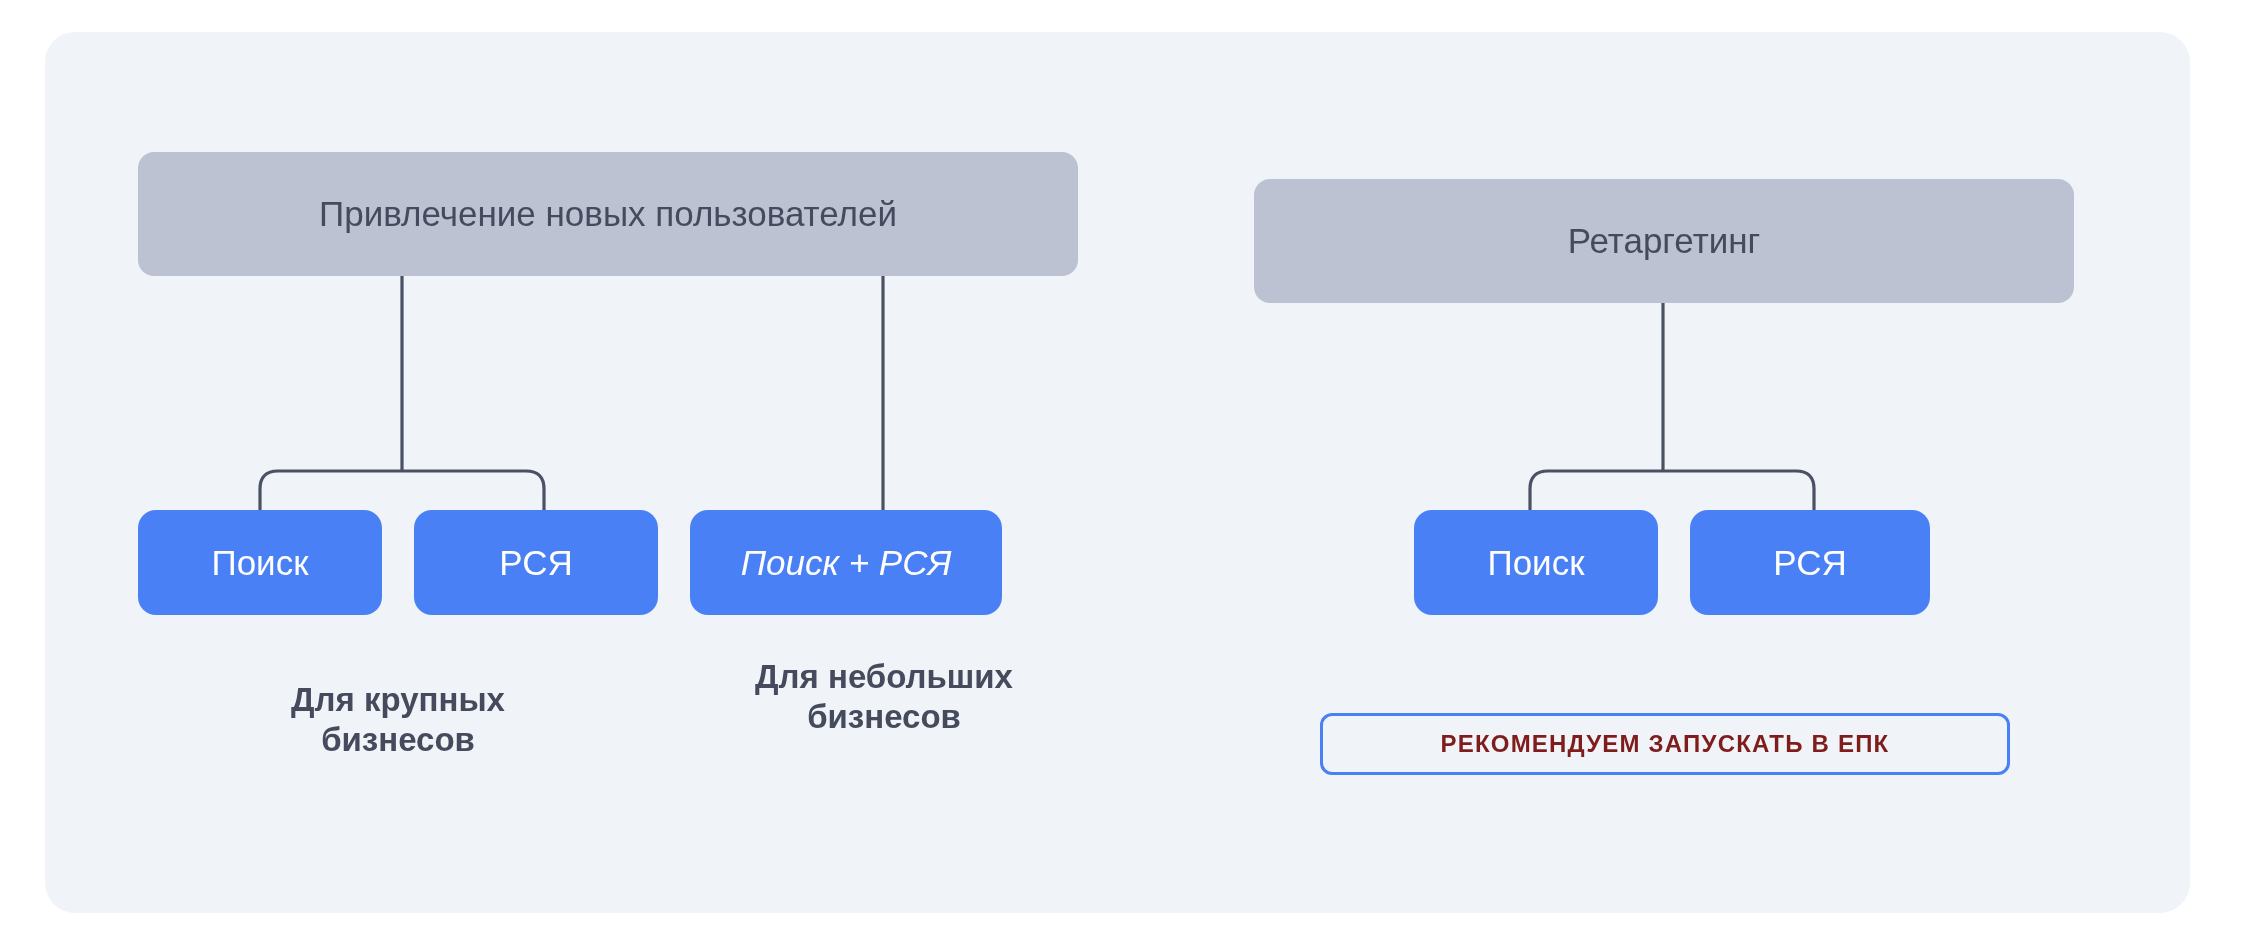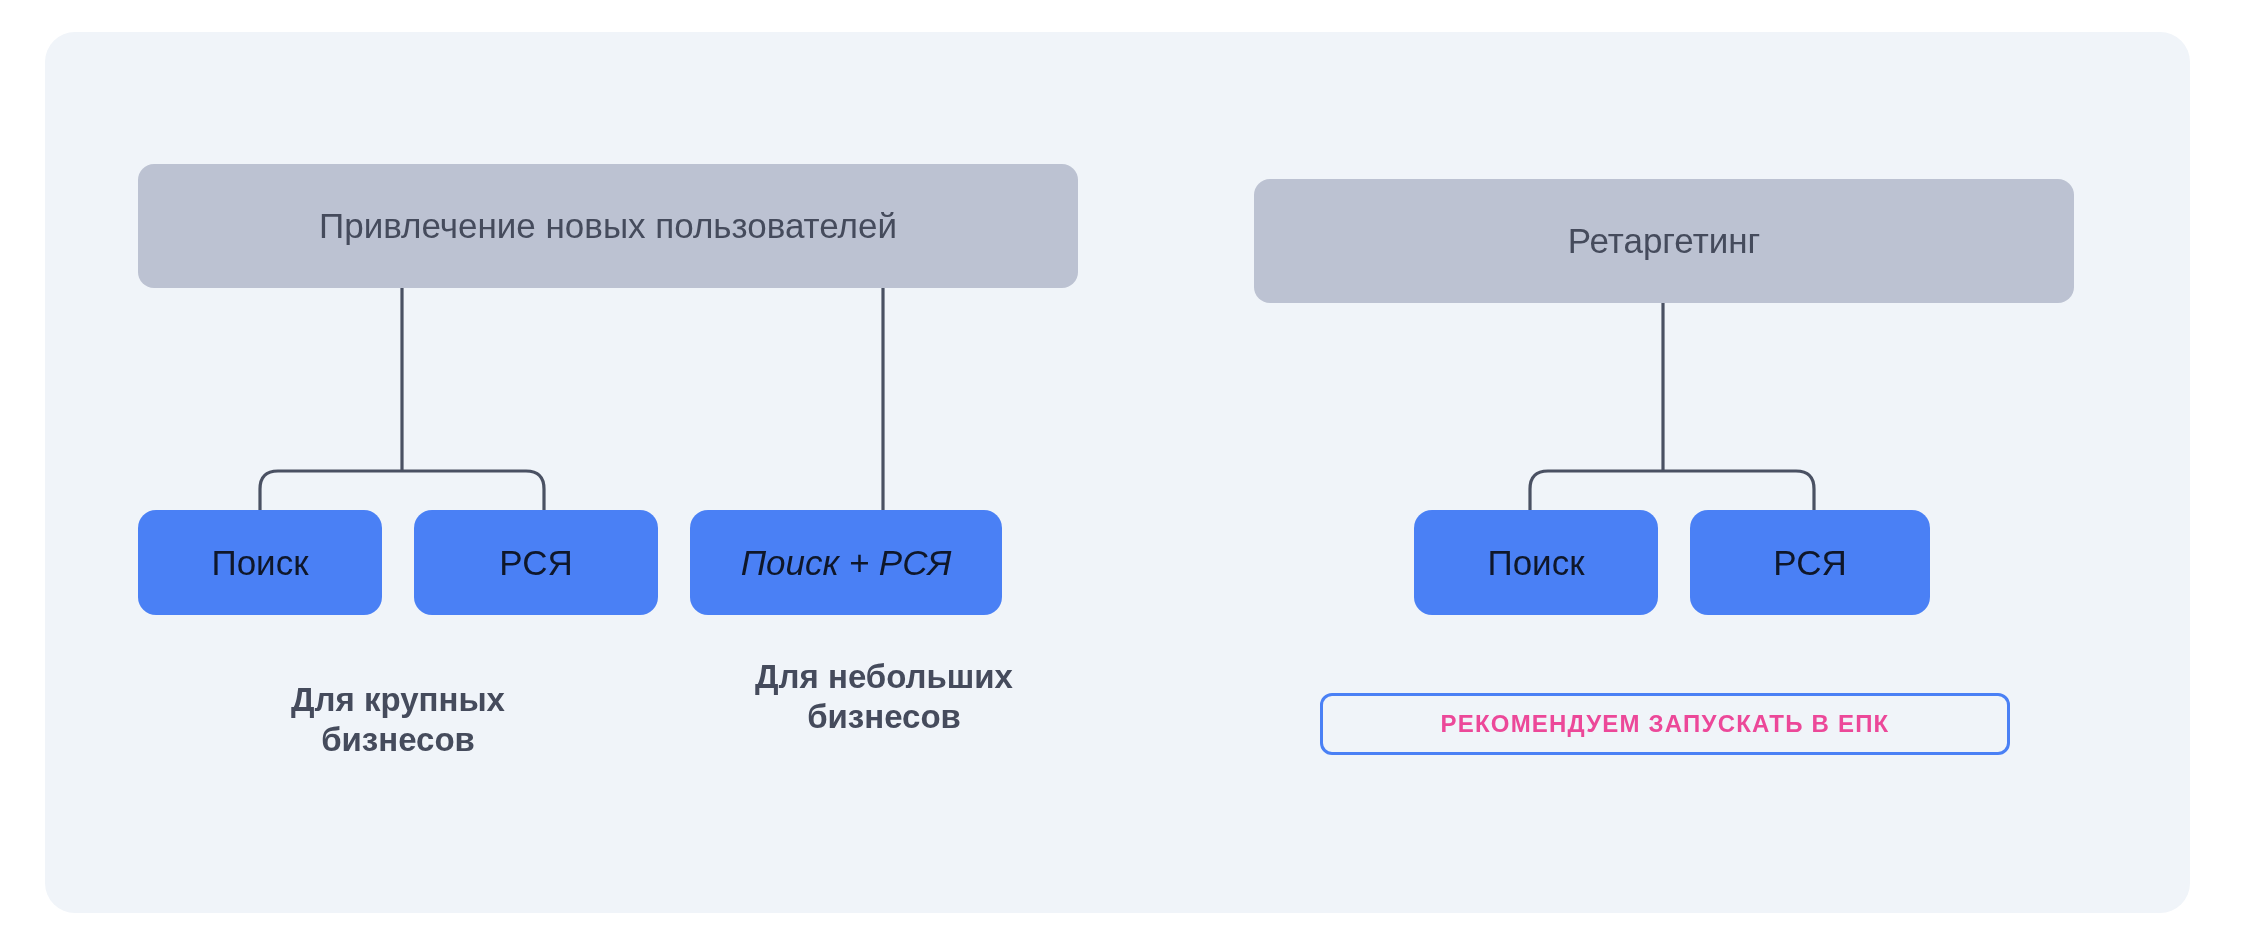--- a/index.html
+++ b/index.html
@@ -38,45 +38,46 @@
   .node-header {
     background: #bcc2d2;
     border-radius: 16px;
     color: #454b5c;
     font-size: 35px;
     font-weight: 400;
   }
   .node-leaf {
     background: #4a80f5;
     border-radius: 18px;
-    color: #0f172a;
+    color: #ffffff;
     font-size: 35px;
     font-weight: 400;
   }
   .caption {
     position: absolute;
     color: #454b5c;
     font-size: 33px;
     line-height: 1.22;
     text-align: center;
     font-weight: 700;
   }
   .badge {
     position: absolute;
     display: flex;
     align-items: center;
     justify-content: center;
     box-sizing: border-box;
     border: 3px solid #4a80f5;
     border-radius: 12px;
-    color: #ec4899;
+    color: #7f1d1d;
     font-size: 24px;
     font-weight: 700;
     letter-spacing: 1.2px;
     background: transparent;
+    margin-top: 20px;
   }
   svg.connectors {
     position: absolute;
     left: 0;
     top: 0;
     width: 2244px;
     height: 946px;
     pointer-events: none;
   }
   svg.connectors path, svg.connectors line {
@@ -99,21 +100,21 @@
 
     <path d="M 260 510 L 260 489 Q 260 471 278 471 L 526 471 Q 544 471 544 489 L 544 510"></path>
 
     <line x1="883" y1="276" x2="883" y2="510"></line>
 
     <line x1="1663" y1="276" x2="1663" y2="471"></line>
 
     <path d="M 1530 510 L 1530 489 Q 1530 471 1548 471 L 1796 471 Q 1814 471 1814 489 L 1814 510"></path>
   </svg>
 
-  <div class="node node-header" style="left:138px; top:152px; width:940px; height:124px;margin-top:12px;">Привлечение новых пользователей</div>
+  <div class="node node-header" style="left:138px; top:152px; width:940px; height:124px;">Привлечение новых пользователей</div>
 
   <div class="node node-leaf" style="left:138px; top:510px; width:244px; height:105px;">Поиск</div>
 
   <div class="node node-leaf" style="left:414px; top:510px; width:244px; height:105px;">РСЯ</div>
 
   <div class="node node-leaf" style="left:690px; top:510px; width:312px; height:105px;font-style:italic;">Поиск + РСЯ</div>
 
   <div class="caption" style="left:258px; top:680px; width:280px;">
     <div>Для крупных</div>
     <div>бизнесов</div>

